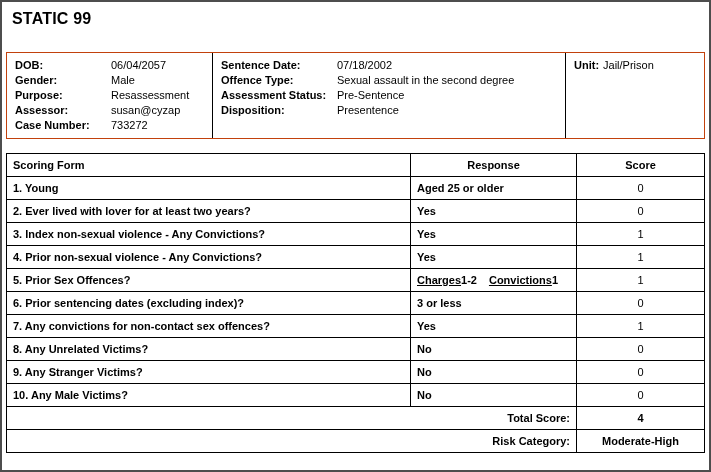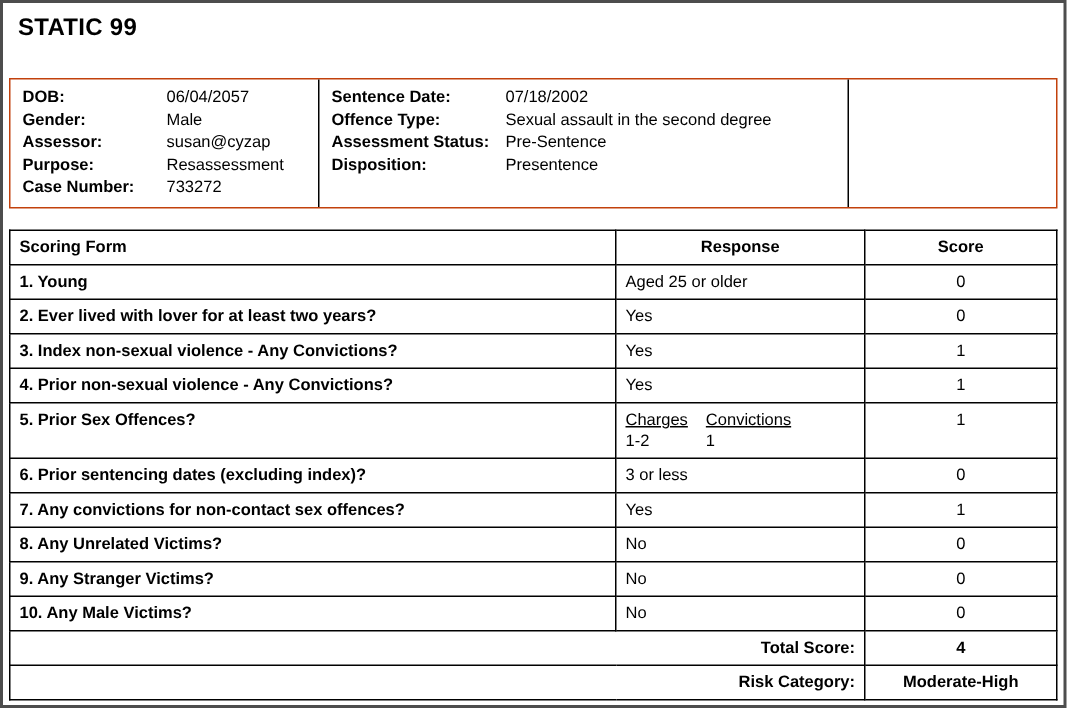--- a/index.html
+++ b/index.html
@@ -38,50 +38,51 @@
     border:1px solid #000;
     padding:4px 6px;
     line-height:14px;
     vertical-align:top;
     text-align:left;
   }
   .scoring-title { font-size:11px; font-weight:bold; padding:5px 6px; width:404px; }
   th.col-head { font-size:11px; font-weight:bold; text-align:center; }
   th.col-resp { width:166px; }
   td.q { font-weight:bold; }
-  td.resp { font-weight:normal; }
+  td.resp { font-weight:bold; }
   td.score { text-align:center; }
   .sub-wrap { display:flex; gap:12px; }
-  .sub-col { display:flex; flex-direction:column; }
+  .sub-col { display:flex; flex-direction:row; }
   .sub-head { text-decoration:underline; }
   td.total-label { text-align:right; font-weight:bold; }
   td.total-val { text-align:center; font-weight:bold; }
 </style>
 </head>
 <body>
 
 <div class="header">
   <div class="page-title">STATIC 99</div>
 </div>
 
 <div class="info-box">
   <div class="info-col info-col-left">
       <div class="info-row"><span class="lbl">DOB:</span><span>06/04/2057</span></div>
       <div class="info-row"><span class="lbl">Gender:</span><span>Male</span></div>
+      <div class="info-row"><span class="lbl">Purpose:</span><span>Resassessment</span></div>
       <div class="info-row"><span class="lbl">Assessor:</span><span>susan@cyzap</span></div>
-      <div class="info-row"><span class="lbl">Purpose:</span><span>Resassessment</span></div>
       <div class="info-row"><span class="lbl">Case Number:</span><span>733272</span></div>
     </div>
   <div class="info-col info-col-mid">
       <div class="info-row"><span class="lbl">Sentence Date:</span><span>07/18/2002</span></div>
       <div class="info-row"><span class="lbl">Offence Type:</span><span>Sexual assault in the second degree</span></div>
       <div class="info-row"><span class="lbl">Assessment Status:</span><span>Pre-Sentence</span></div>
       <div class="info-row"><span class="lbl">Disposition:</span><span>Presentence</span></div>
     </div>
   <div class="info-col info-col-right">
+      <div class="info-row"><span class="lbl">Unit:</span><span>Jail/Prison</span></div>
     </div>
 </div>
 
 <table class="scoring-table">
   <thead>
     <tr>
       <th class="scoring-title">Scoring Form</th>
       <th class="col-head col-resp">Response</th>
       <th class="col-head">Score</th>
     </tr>

